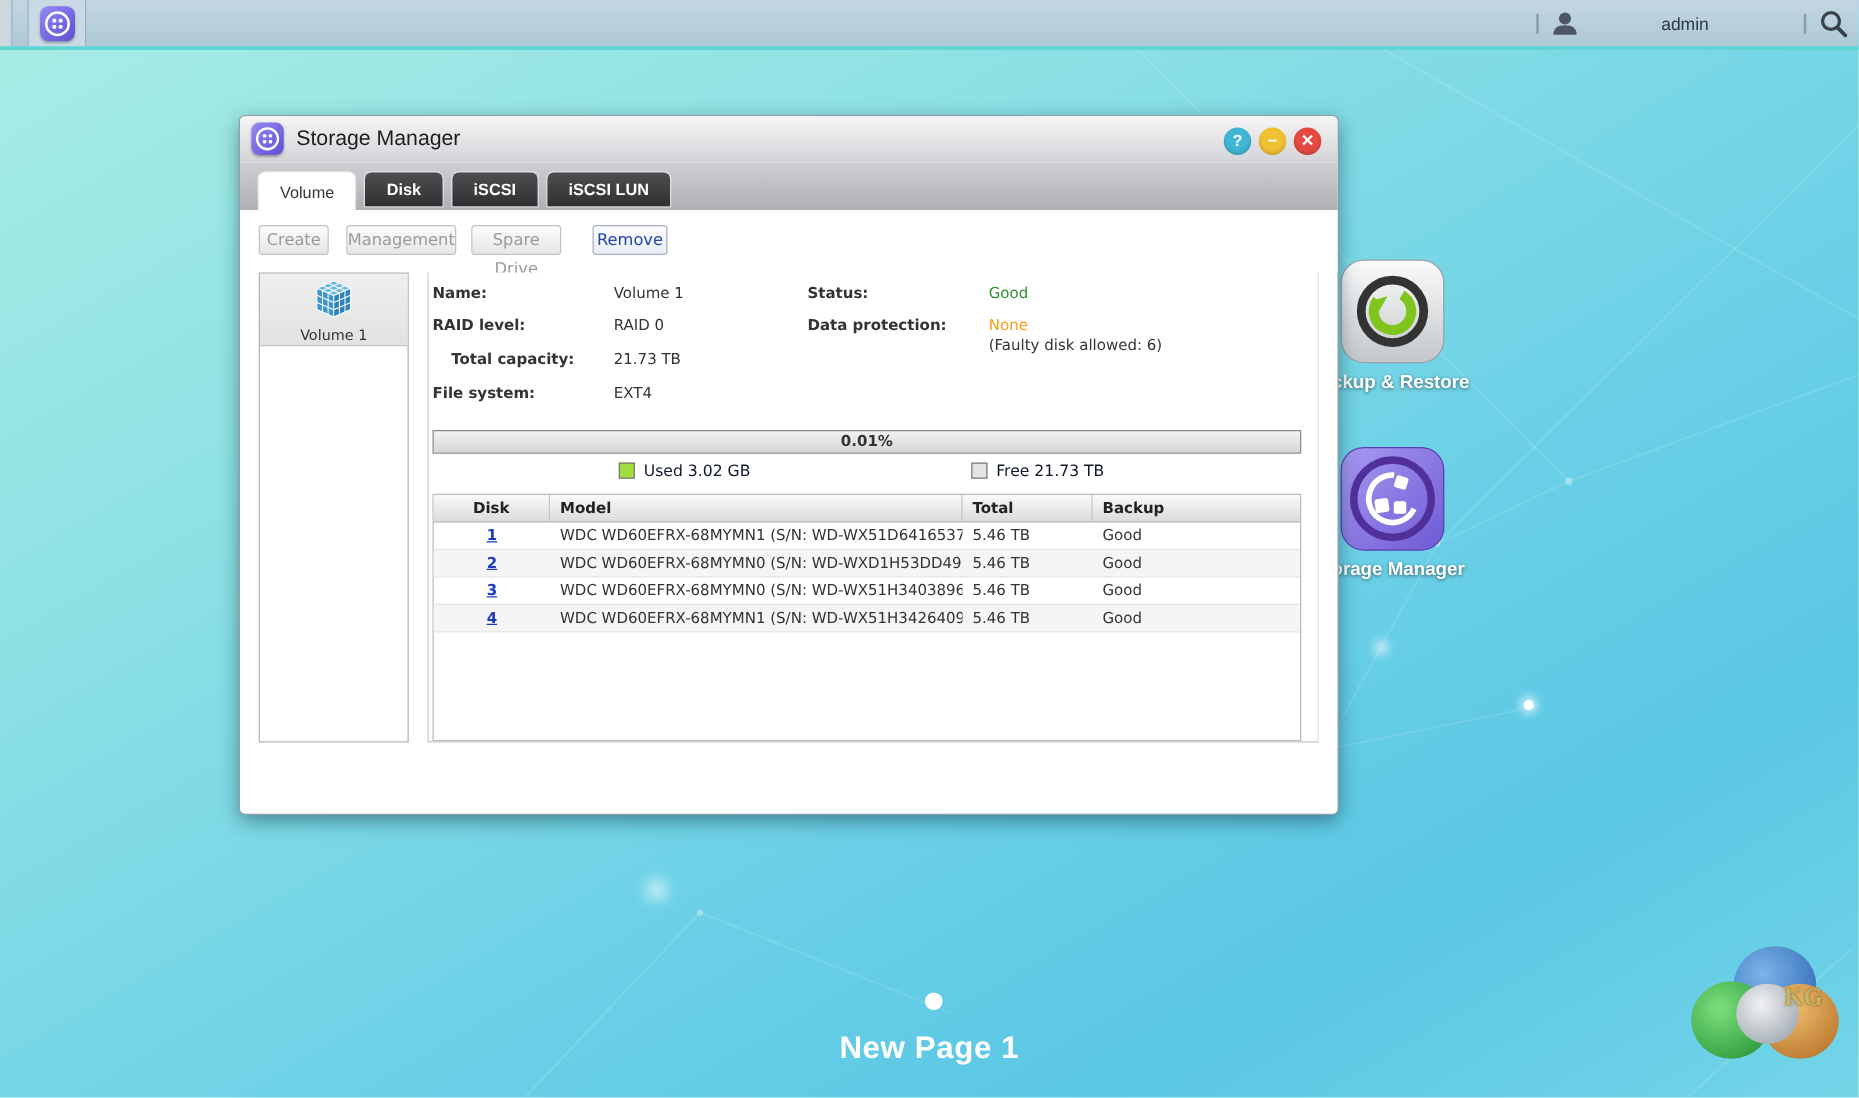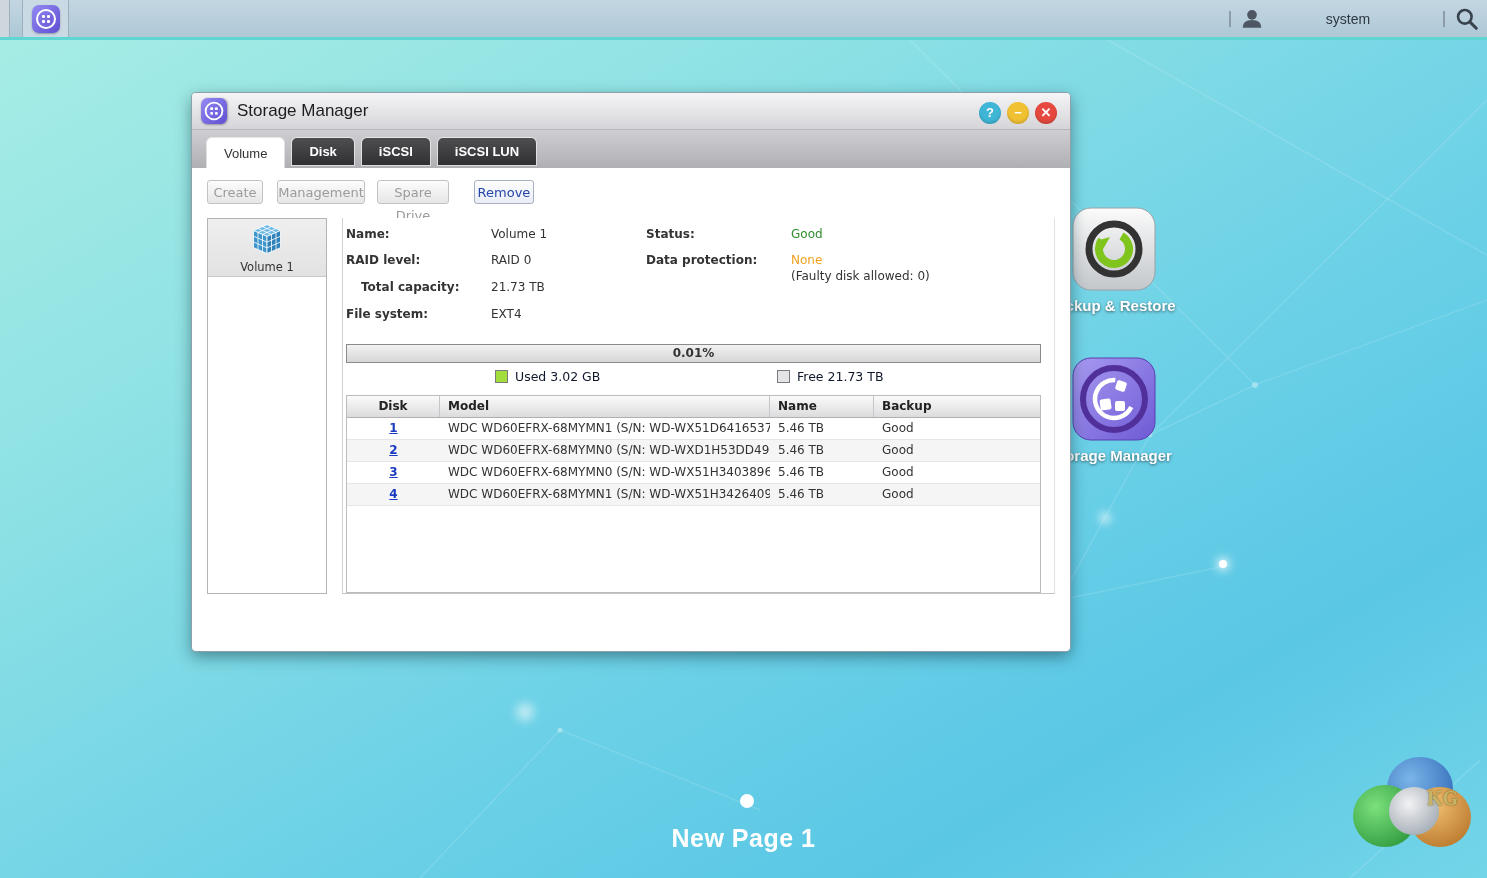--- a/index.html
+++ b/index.html
@@ -190,21 +190,21 @@
   <div class="tb-left-strip"></div>
   <div class="tb-app-tile">
     <div class="sm-mini-icon"></div>
   </div>
   <div class="tb-right">
     <div class="tb-divider"></div>
     <svg width="22" height="20" viewBox="0 0 20 18" style="cursor:pointer;">
       <circle cx="10" cy="5.2" r="4.4" fill="#4d5662"></circle>
       <path d="M1.5,17 Q1.5,10 10,10 Q18.5,10 18.5,17 Z" fill="#4d5662"></path>
     </svg>
-    <div class="tb-user-name">system</div>
+    <div class="tb-user-name">admin</div>
     <div class="tb-divider"></div>
     <svg width="24" height="24" viewBox="0 0 22 22" style="cursor:pointer;">
       <circle cx="9" cy="9" r="6.2" fill="none" stroke="#39434d" stroke-width="2.4"></circle>
       <line x1="13.8" y1="13.8" x2="19.5" y2="19.5" stroke="#39434d" stroke-width="2.8" stroke-linecap="round"></line>
     </svg>
   </div>
 </div>
 <div class="taskbar-accent"></div>
 
 <div class="window">
@@ -267,33 +267,33 @@
     <div class="fld" style="left:3px;top:35px;"><b>RAID level:</b></div>
     <div class="fld" style="left:148px;top:35px;">RAID 0</div>
     <div class="fld" style="left:18px;top:62px;"><b>Total capacity:</b></div>
     <div class="fld" style="left:148px;top:62px;">21.73 TB</div>
     <div class="fld" style="left:3px;top:89px;"><b>File system:</b></div>
     <div class="fld" style="left:148px;top:89px;">EXT4</div>
     <div class="fld" style="left:303px;top:9px;"><b>Status:</b></div>
     <div class="fld v-good" style="left:448px;top:9px;">Good</div>
     <div class="fld" style="left:303px;top:35px;"><b>Data protection:</b></div>
     <div class="fld v-warn" style="left:448px;top:35px;">None</div>
-    <div class="fld" style="left:448px;top:51px;">(Faulty disk allowed: 0)</div>
+    <div class="fld" style="left:448px;top:51px;">(Faulty disk allowed: 6)</div>
 
     <div class="progbar">0.01%</div>
     <div class="legend-sw sw-used"></div>
     <div class="legend-tx tx-used">Used 3.02 GB</div>
     <div class="legend-sw sw-free"></div>
     <div class="legend-tx tx-free">Free 21.73 TB</div>
 
     <div class="dtable">
       <div class="dt-row dt-head">
         <div class="dt-c c-disk">Disk</div>
         <div class="dt-c c-model">Model</div>
-        <div class="dt-c c-size">Name</div>
+        <div class="dt-c c-size">Total</div>
         <div class="dt-c c-status">Backup</div>
       </div>
       <div class="dt-body">
         <div class="dt-row">
           <div class="dt-c c-disk"><span class="disk-link">1</span></div>
           <div class="dt-c c-model">WDC WD60EFRX-68MYMN1 (S/N: WD-WX51D6416537)</div>
           <div class="dt-c c-size">5.46 TB</div>
           <div class="dt-c c-status">Good</div>
         </div>
         <div class="dt-row row-alt">

